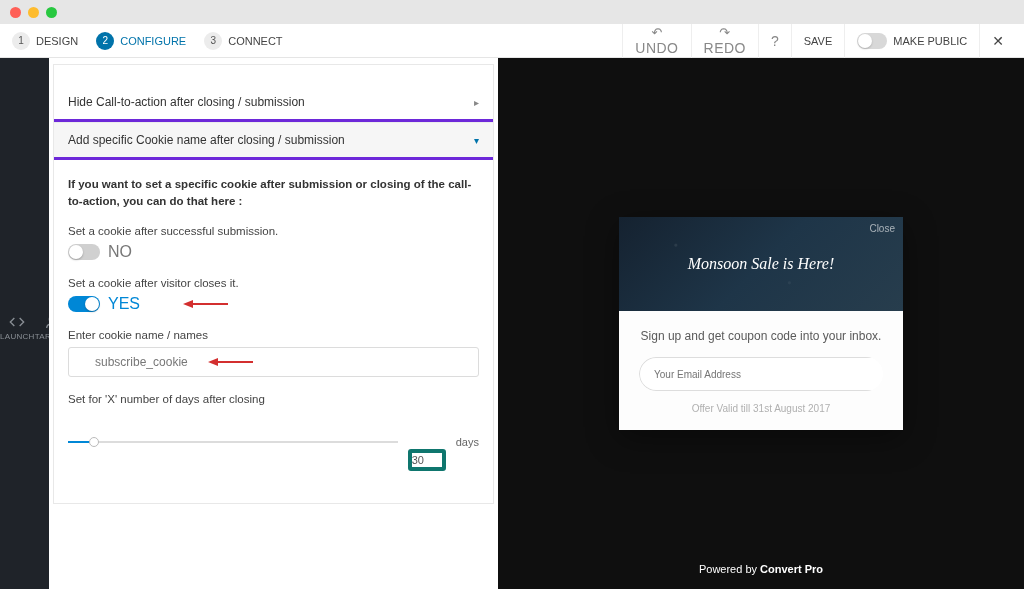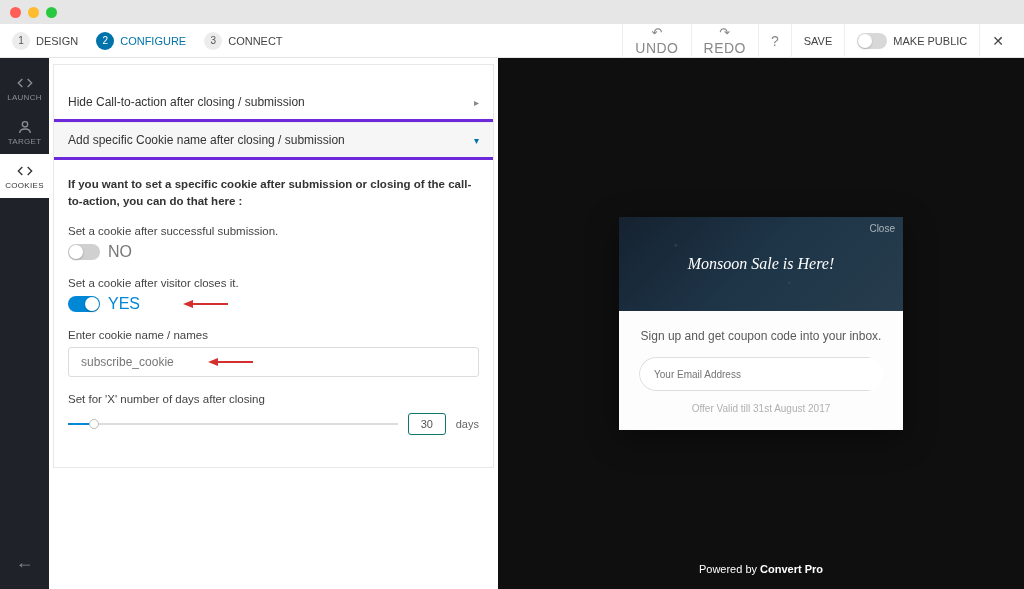--- a/index.html
+++ b/index.html
@@ -23,21 +23,21 @@
   .topbtn { height: 34px; padding: 0 12px; display: flex; flex-direction: column; align-items: center; justify-content: center; border-left: 1px solid #eee; cursor: pointer; color: #888; }
   .topbtn .ico { font-size: 13px; line-height: 1; }
   .topbtn .tiny { font-size: 14px; margin-top: 1px; letter-spacing: 0.5px; }
   .topbtn.text { font-size: 11px; color: #444; flex-direction: row; }
   .topbtn.help .ico { font-size: 14px; }
   .close-x { font-size: 14px; }
 
   
   .main { display: flex; height: calc(589px - 24px - 34px); }
 
-  .leftrail { width: 49px; background: #1f2329; display: flex; flex-direction: column; align-items: center; padding-top: 8px; }
+  .leftrail { width: 49px; background: #1f2329; display: flex; flex-direction: row; align-items: center; padding-top: 8px; }
   .rail-item { width: 49px; height: 44px; display: flex; flex-direction: column; align-items: center; justify-content: center; gap: 2px; color: #8a8f95; font-size: 8px; letter-spacing: 0.3px; cursor: pointer; }
   .rail-item.active { background: #fff; color: #333; }
   .rail-item svg { width: 16px; height: 16px; }
   .rail-spacer { flex: 1; }
   .rail-back { color: #888; font-size: 18px; padding: 12px 0 16px; cursor: pointer; }
 
   .config-panel { width: 449px; background: #fff; overflow: hidden; padding: 0; }
   .config-inner { border: 1px solid #e8e8e8; margin: 6px 4px 0 4px; }
   .accordion { border-bottom: 3px solid #6d28d9; padding: 10px 14px; font-size: 12px; color: #333; display: flex; justify-content: space-between; align-items: center; cursor: pointer; background: #fff; }
   .accordion .caret { color: #888; font-size: 10px; }
@@ -52,30 +52,30 @@
 
   .toggle { width: 32px; height: 16px; border-radius: 8px; background: #d0d0d0; position: relative; cursor: pointer; }
   .toggle .knob { width: 14px; height: 14px; border-radius: 50%; background: #fff; position: absolute; top: 1px; left: 1px; box-shadow: 0 1px 2px rgba(0,0,0,0.25); }
   .toggle.on { background: #0087d6; }
   .toggle.on .knob { left: 17px; }
   .toggle-txt { font-size: 16px; color: #777; }
   .toggle-txt.on { color: #0087d6; }
 
   .arrow { position: absolute; left: 115px; top: 50%; transform: translateY(-50%); width: 45px; height: 10px; }
 
-  .text-input { width: 100%; height: 30px; border: 1px solid #dcdcdc; border-radius: 3px; padding: 0 12px; font-size: 12px; color: #777; }
+  .text-input { width: 100%; height: 30px; border: 1px solid #dcdcdc; border-radius: 3px; padding: 0 26px; font-size: 12px; color: #777; }
   .input-wrap { position: relative; }
   .input-arrow { position: absolute; left: 140px; top: 50%; transform: translateY(-50%); width: 45px; height: 10px; }
 
   .slider-row { display: flex; align-items: center; gap: 10px; margin-top: 8px; }
   .slider { flex: 1; position: relative; height: 14px; }
   .slider .track { position: absolute; top: 6px; left: 0; right: 0; height: 2px; background: #dcdcdc; }
   .slider .fill { position: absolute; top: 6px; left: 0; width: 8%; height: 2px; background: #0087d6; }
   .slider .thumb { position: absolute; top: 2px; left: 8%; width: 10px; height: 10px; border-radius: 50%; background: #fff; border: 1px solid #bbb; margin-left: -5px; }
-  .num-input { width: 38px; height: 22px; border: 1px solid #0f766e; border-radius: 3px; text-align: center; font-size: 11px; color: #555; }
+  .num-input { width: 38px; height: 22px; border: 4px solid #0f766e; border-radius: 3px; text-align: left; font-size: 11px; color: #555; margin-top: 36px; }
   .days-txt { font-size: 11px; color: #666; }
 
   
   .preview { flex: 1; background: #1e1e1e; position: relative; display: flex; align-items: center; justify-content: center; }
   .overlay { position: absolute; inset: 0; background: rgba(0,0,0,0.5); }
   .powered { position: absolute; bottom: 14px; left: 50%; transform: translateX(-50%); color: #fff; font-size: 11px; z-index: 3; }
   .powered .by { font-weight: 400; }
   .powered .brand { font-weight: 700; }
 
   .modal { width: 284px; background: #fff; position: relative; z-index: 2; box-shadow: 0 8px 30px rgba(0,0,0,0.4); }

